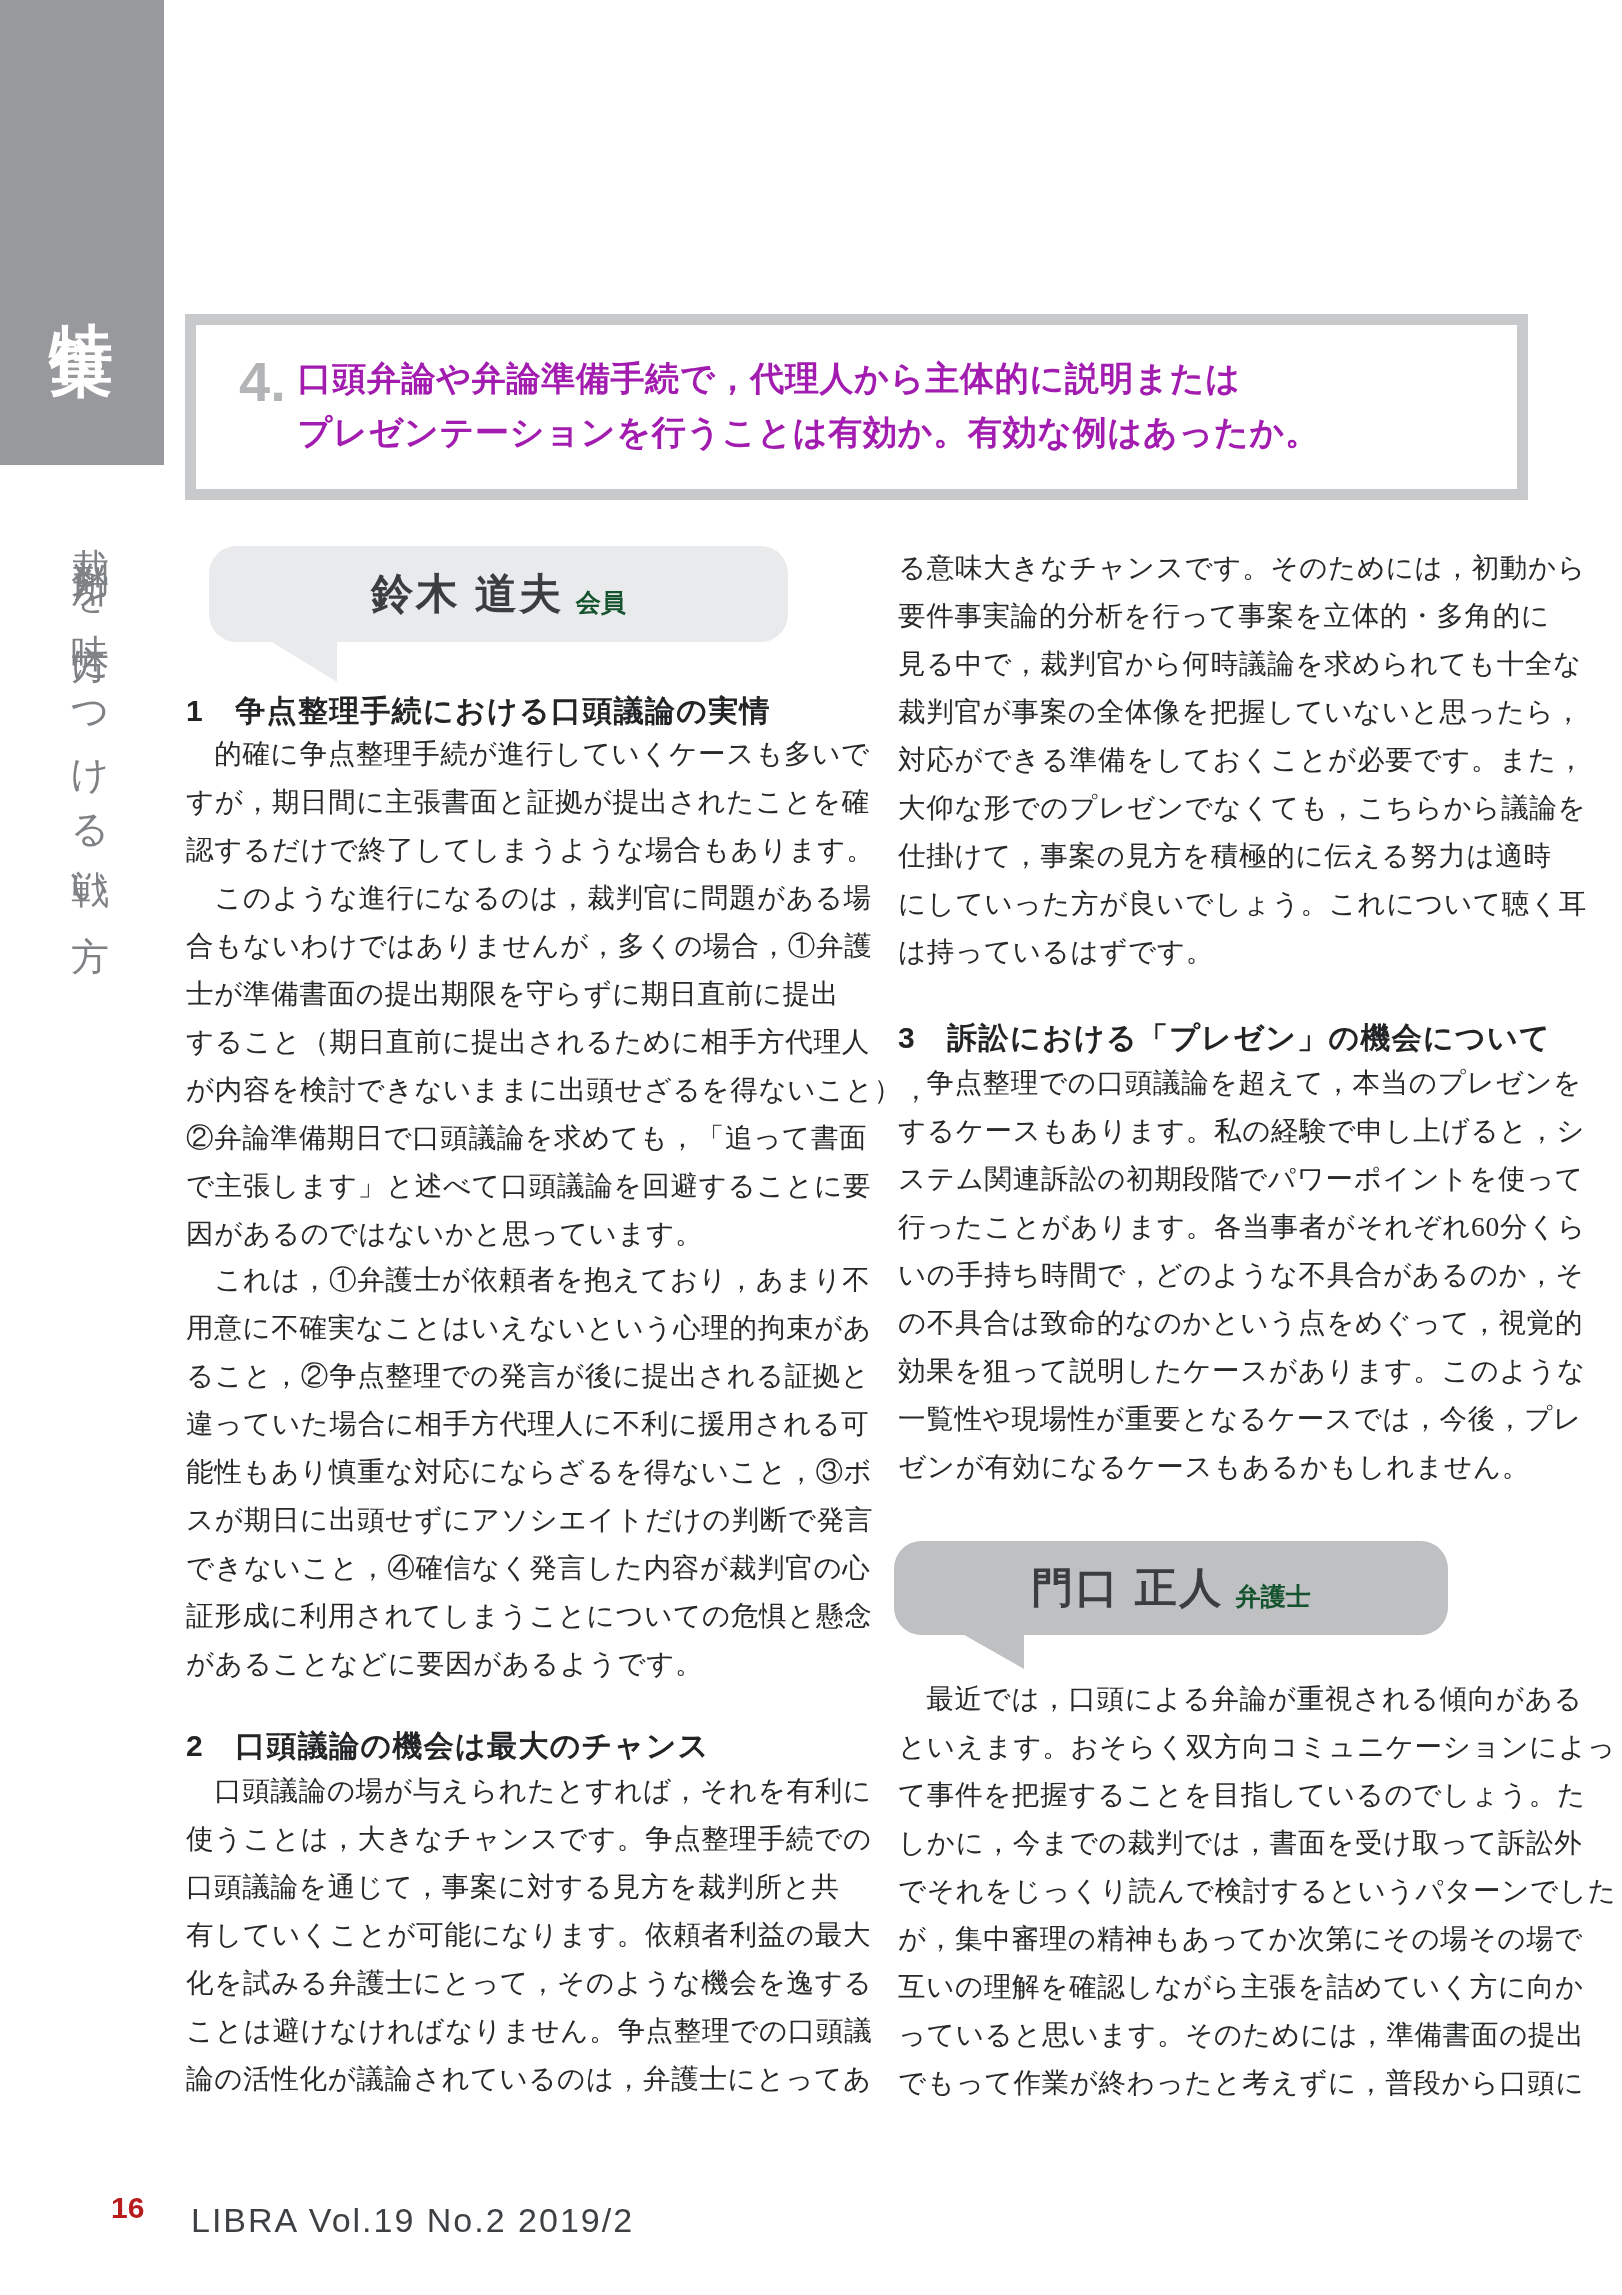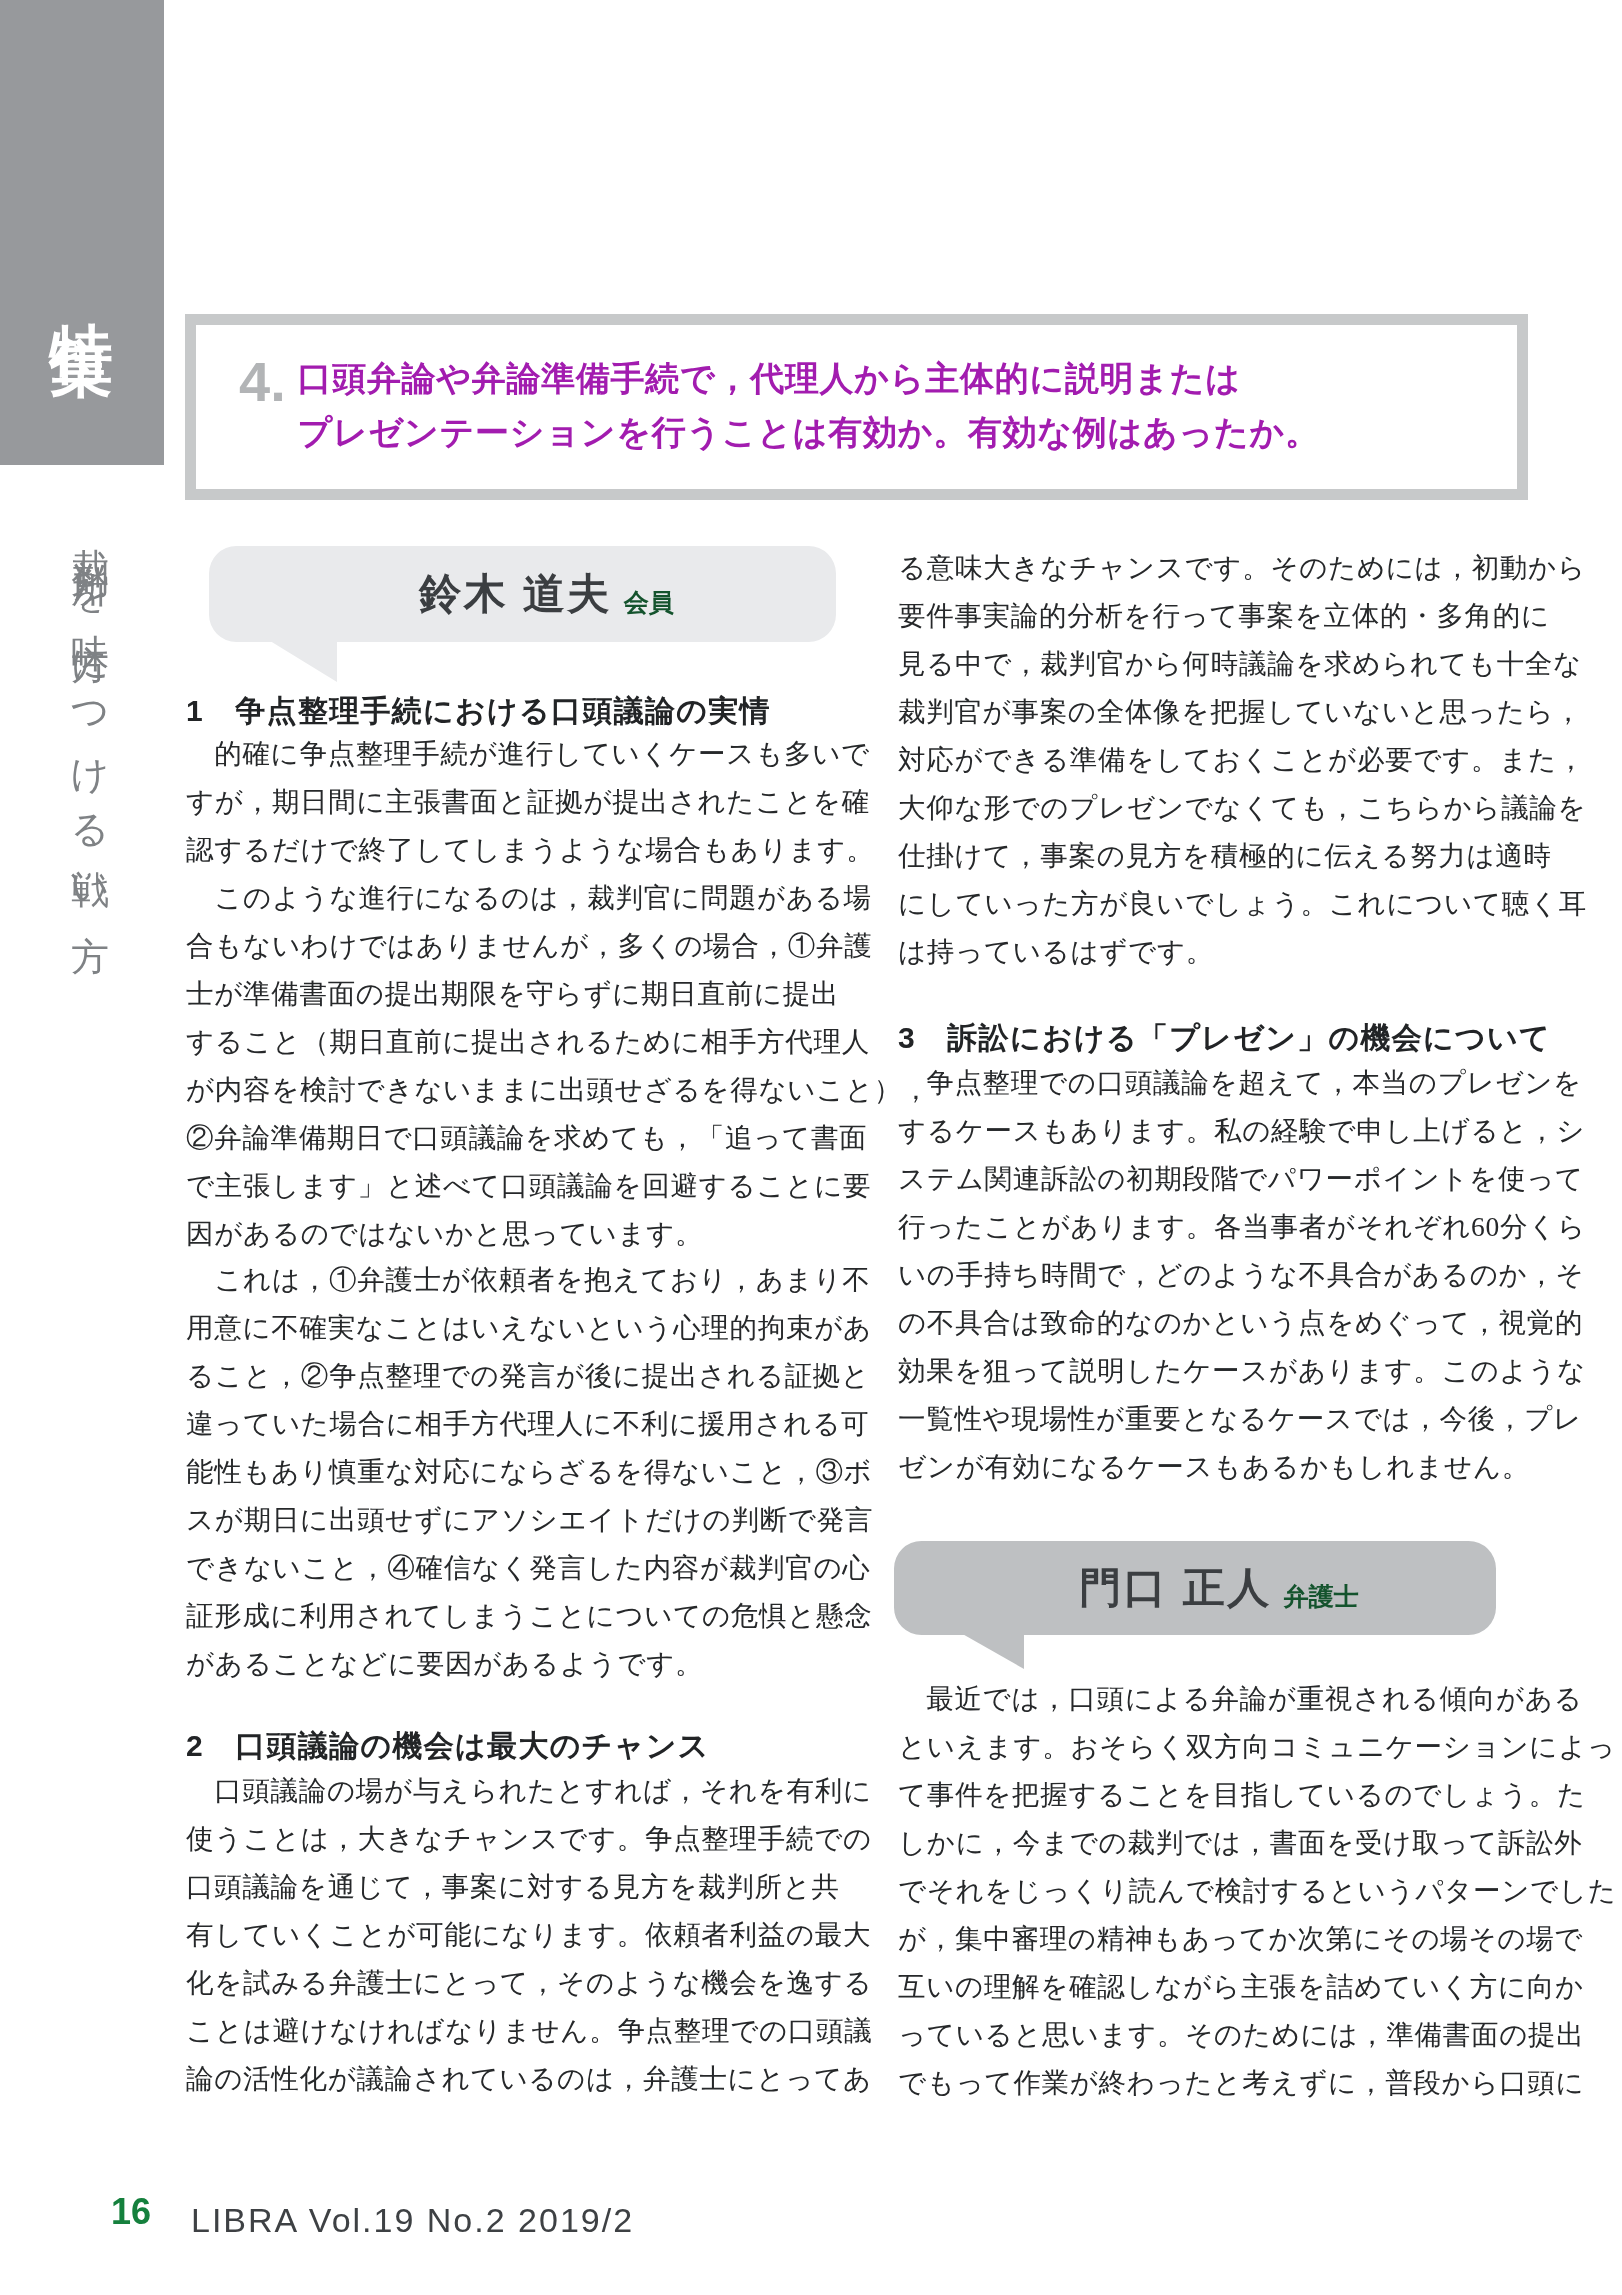--- a/index.html
+++ b/index.html
@@ -12,39 +12,39 @@
   
   .series-vertical{position:absolute;left:71px;top:518px;writing-mode:vertical-rl;
         font-size:38px;color:#7f8285;letter-spacing:10.5px;line-height:1;}
   
   .qbox{position:absolute;left:185px;top:314px;width:1343px;height:186px;
         box-sizing:border-box;border:11.8px solid #c7c9ca;background:#ffffff;}
   .qbox-inner{display:flex;align-items:flex-start;padding:26px 0 0 43px;}
   .qnum{font-size:56px;font-weight:bold;color:#b2b4b6;line-height:1;margin-right:11.8px;margin-top:2.6px;}
   .qtitle{font-size:34px;font-weight:600;color:#a21caf;line-height:54px;letter-spacing:0.7px;white-space:nowrap;}
   
-  .bubble{position:absolute;border-radius:27.5px;display:flex;align-items:center;justify-content:center;padding-left:48px;}
+  .bubble{position:absolute;border-radius:27.5px;display:flex;align-items:center;justify-content:center;}
   .bubble-suzuki{left:209px;top:546px;width:579px;height:96px;}
   .bubble-kadoguchi{left:894px;top:1541px;width:554px;height:94px;}
   .tail{position:absolute;}
   .tail-shape{width:100%;height:100%;clip-path:polygon(0 0,100% 0,100% 100%);}
   .tail-suzuki{left:262px;top:636px;width:75px;height:46px;}
   .tail-kadoguchi{left:952px;top:1628px;width:72px;height:41px;}
   .speaker-name{font-size:42px;font-weight:600;color:#3b3e41;letter-spacing:2.6px;}
   .speaker-role{font-size:25px;font-weight:600;color:#14532d;margin-left:11.8px;margin-top:17px;}
   
   .col-block{position:absolute;}
   .col-left{left:186px;width:623px;}
   .col-right{left:898px;width:647px;}
   .heading{font-size:30px;font-weight:bold;color:#222426;letter-spacing:1.3px;white-space:nowrap;}
   .bodylines{font-family:"Liberation Serif","DejaVu Serif",serif;font-size:27.5px;color:#26282a;
         line-height:48px;letter-spacing:0.7px;}
   .bodylines .tl{white-space:nowrap;height:48px;overflow:visible;}
   
-  .footer-pagenum{position:absolute;left:111px;top:2191px;font-size:36px;font-weight:bold;color:#15803d;}
+  .footer-pagenum{position:absolute;left:111px;top:2191px;font-size:30px;font-weight:bold;color:#b91c1c;}
   .footer-issue{position:absolute;left:191px;top:2201px;font-size:34px;color:#3e4144;letter-spacing:2px;}
 </style>
 </head>
 <body>
 
 <div class="page">
 
   <div class="feature-box" style="background-color: rgb(151, 153, 156);"></div>
   <div class="feature-label">特集</div>
 

